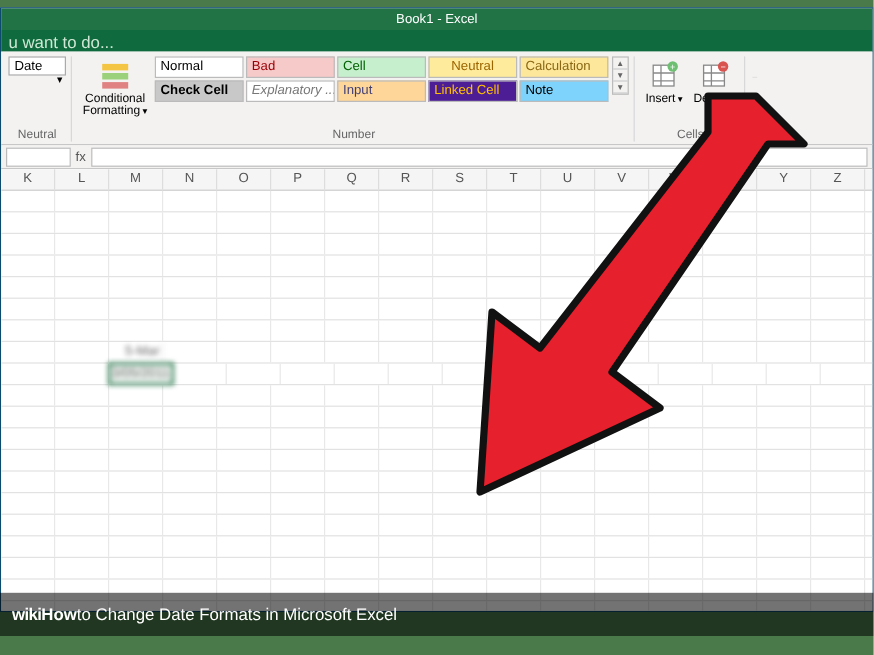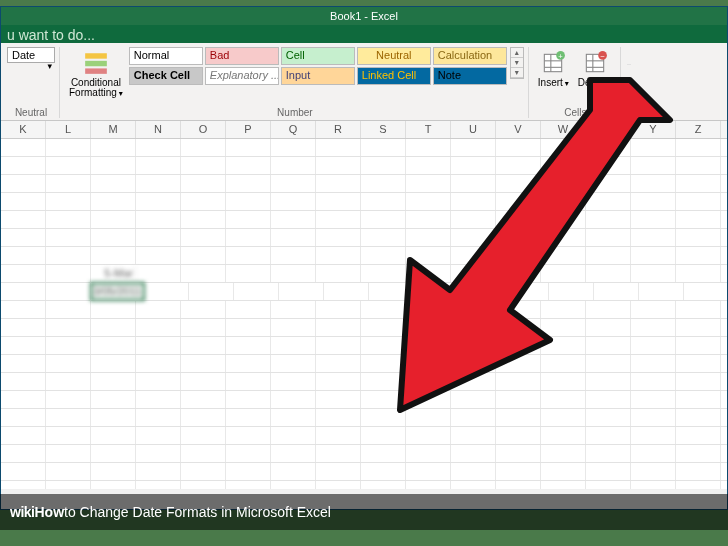--- a/index.html
+++ b/index.html
@@ -21,22 +21,22 @@
   .styles-gallery { display:grid; grid-template-columns:repeat(5,74px); grid-auto-rows:18px; gap:2px; }
   .style-cell { border:1px solid #bbb; padding:1px 4px; font-size:11px; overflow:hidden; white-space:nowrap; }
   .s-normal{background:#fff;color:#000;}
   .s-bad{background:#f7caca;color:#9c0006;}
   .s-good{background:#c6efce;color:#006100;}
   .s-neutral{background:#ffeb9c;color:#9c6500;text-align:center;}
   .s-calc{background:#fde79b;color:#8b6914;}
   .s-check{background:#c8c8c8;color:#000;font-weight:bold;}
   .s-explan{background:#fff;color:#777;font-style:italic;}
   .s-input{background:#ffd699;color:#3f3f76;}
-  .s-link{background:#0369a1;color:#ffc000;}
-  .s-note{background:#0369a1;color:#000;}
+  .s-link{background:#4c1d95;color:#ffc000;}
+  .s-note{background:#7dd3fc;color:#000;}
   .gallery-more { width:14px; border:1px solid #bbb; display:flex; flex-direction:column; }
   .gallery-more div{flex:1; text-align:center; font-size:8px; color:#666; border-bottom:1px solid #ccc;}
   .editing-list { display:flex; flex-direction:column; gap:1px; font-size:11px; }
   .editing-list .row{display:flex;align-items:center;gap:3px; padding:0 2px;}
   .highlight-box { outline:3px solid #e60000; outline-offset:-1px; }
   .formula-bar { height:20px; background:#f3f2f1; border-bottom:1px solid #c7c7c7; display:flex; align-items:center; padding:0 4px; gap:4px; }
   .namebox{border:1px solid #bbb; background:#fff; width:54px; height:16px; font-size:11px; padding:0 2px;}
   .fx{color:#555; font-size:11px;}
   .fbar-input{flex:1; border:1px solid #bbb; background:#fff; height:16px;}
   .sheet { position:relative; background:#fff; overflow:hidden; height: calc(100% - 18px - 18px - 78px - 20px); }
@@ -162,20 +162,25 @@
             
             
           </div>
         </div>
       </div>
 
     </div>
 
   </div>
 
+  <div class="formula-bar">
+    <div class="namebox"></div>
+    <span class="fx">fx</span>
+    <div class="fbar-input"></div>
+  </div>
 
   <div class="sheet">
     <div class="col-headers">
       <div class="rowhead-spacer"></div>
     <div class="ch">K</div>
         <div class="ch">L</div>
         <div class="ch">M</div>
         <div class="ch">N</div>
         <div class="ch">O</div>
         <div class="ch">P</div>

